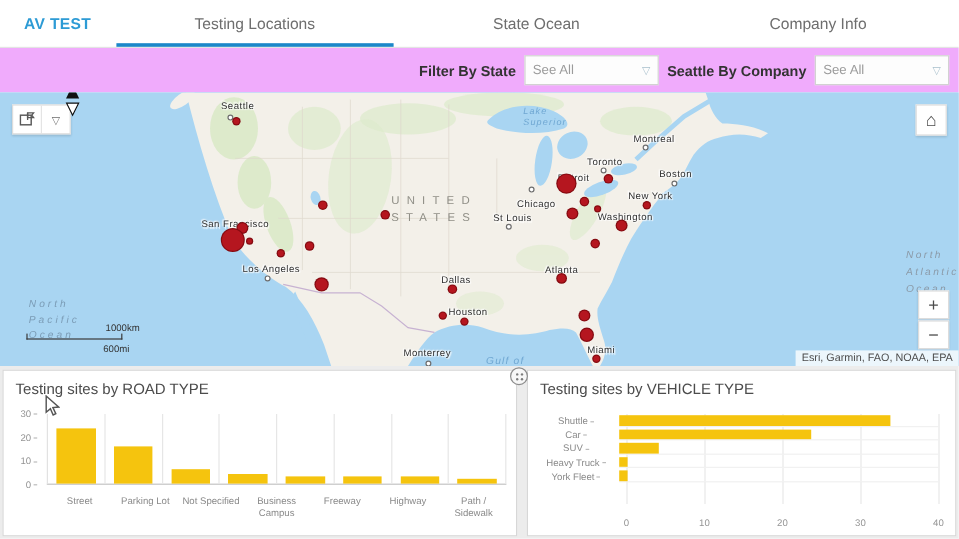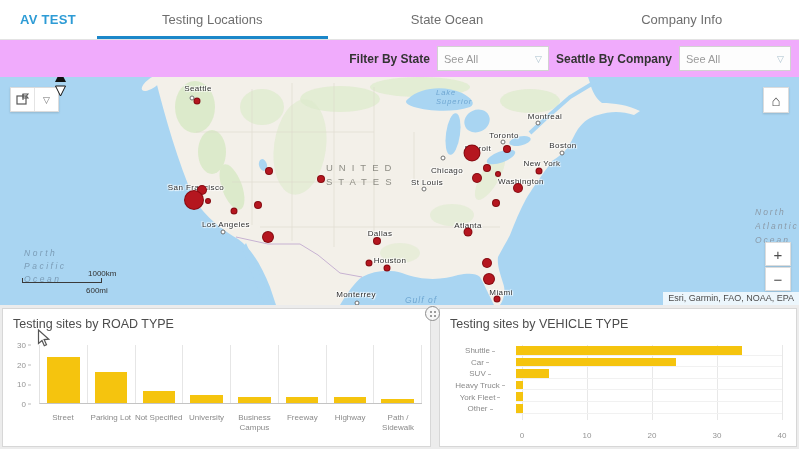--- a/index.html
+++ b/index.html
@@ -346,21 +346,20 @@
             <div class="vbar" style="height: 10%; background: rgb(245, 196, 14);"></div>
           </div>
           <div class="vslot">
             <div class="vbar" style="height: 6.66667%; background: rgb(245, 196, 14);"></div>
           </div>
         </div>
       <div class="vcats" id="road-cats">
           <div class="vcat">Street</div>
           <div class="vcat">Parking Lot</div>
           <div class="vcat">Not Specified</div>
-          <div class="vcat">University</div>
           <div class="vcat">Business
 Campus</div>
           <div class="vcat">Freeway</div>
           <div class="vcat">Highway</div>
           <div class="vcat">Path /
 Sidewalk</div>
         </div>
     </div>
   </div>
 
@@ -402,26 +401,20 @@
             <div class="htrack">
               <div class="hbar" style="width: 2.5%; background: rgb(245, 196, 14);"></div>
             </div>
           </div>
           <div class="hrow">
             <div class="hlab">York Fleet</div>
             <div class="htrack">
               <div class="hbar" style="width: 2.5%; background: rgb(245, 196, 14);"></div>
             </div>
           </div>
-          <div class="hrow">
-            <div class="hlab">Other</div>
-            <div class="htrack">
-              <div class="hbar" style="width: 2.5%; background: rgb(245, 196, 14);"></div>
-            </div>
-          </div>
         </div>
       <div class="hxticks" id="veh-xticks">
           <span class="hxtick" style="left: 0%;">0</span>
           <span class="hxtick" style="left: 25%;">10</span>
           <span class="hxtick" style="left: 50%;">20</span>
           <span class="hxtick" style="left: 75%;">30</span>
           <span class="hxtick" style="left: 100%;">40</span>
         </div>
     </div>
   </div>

